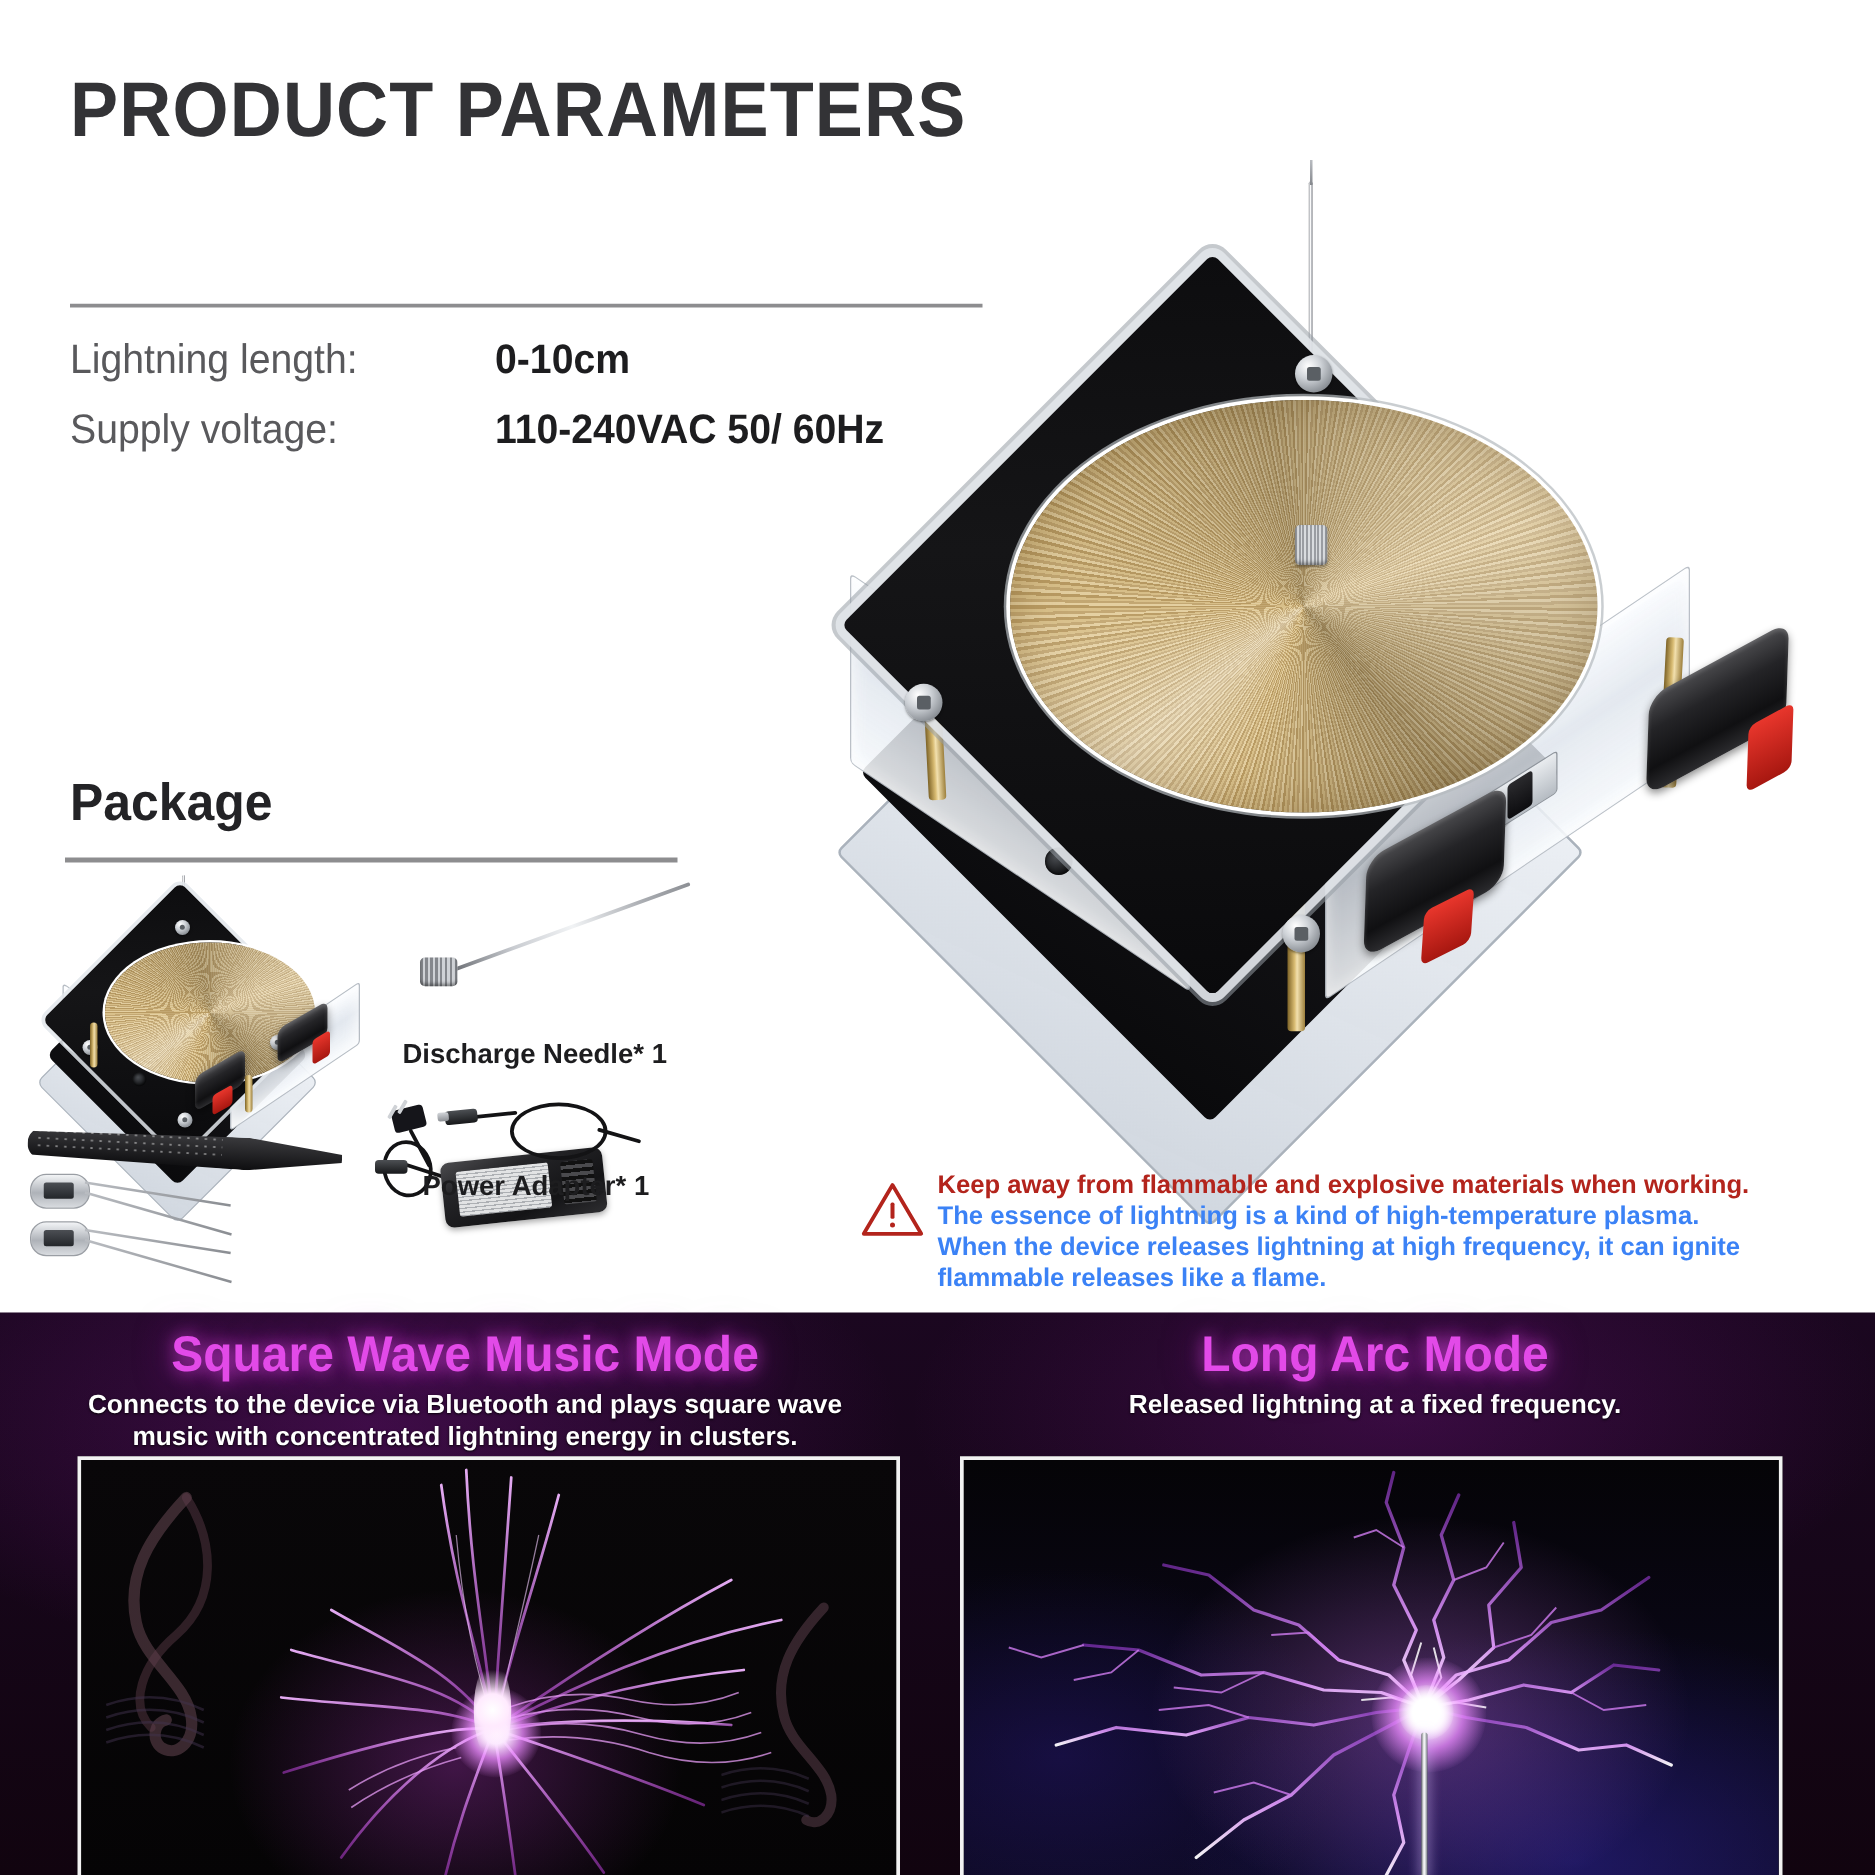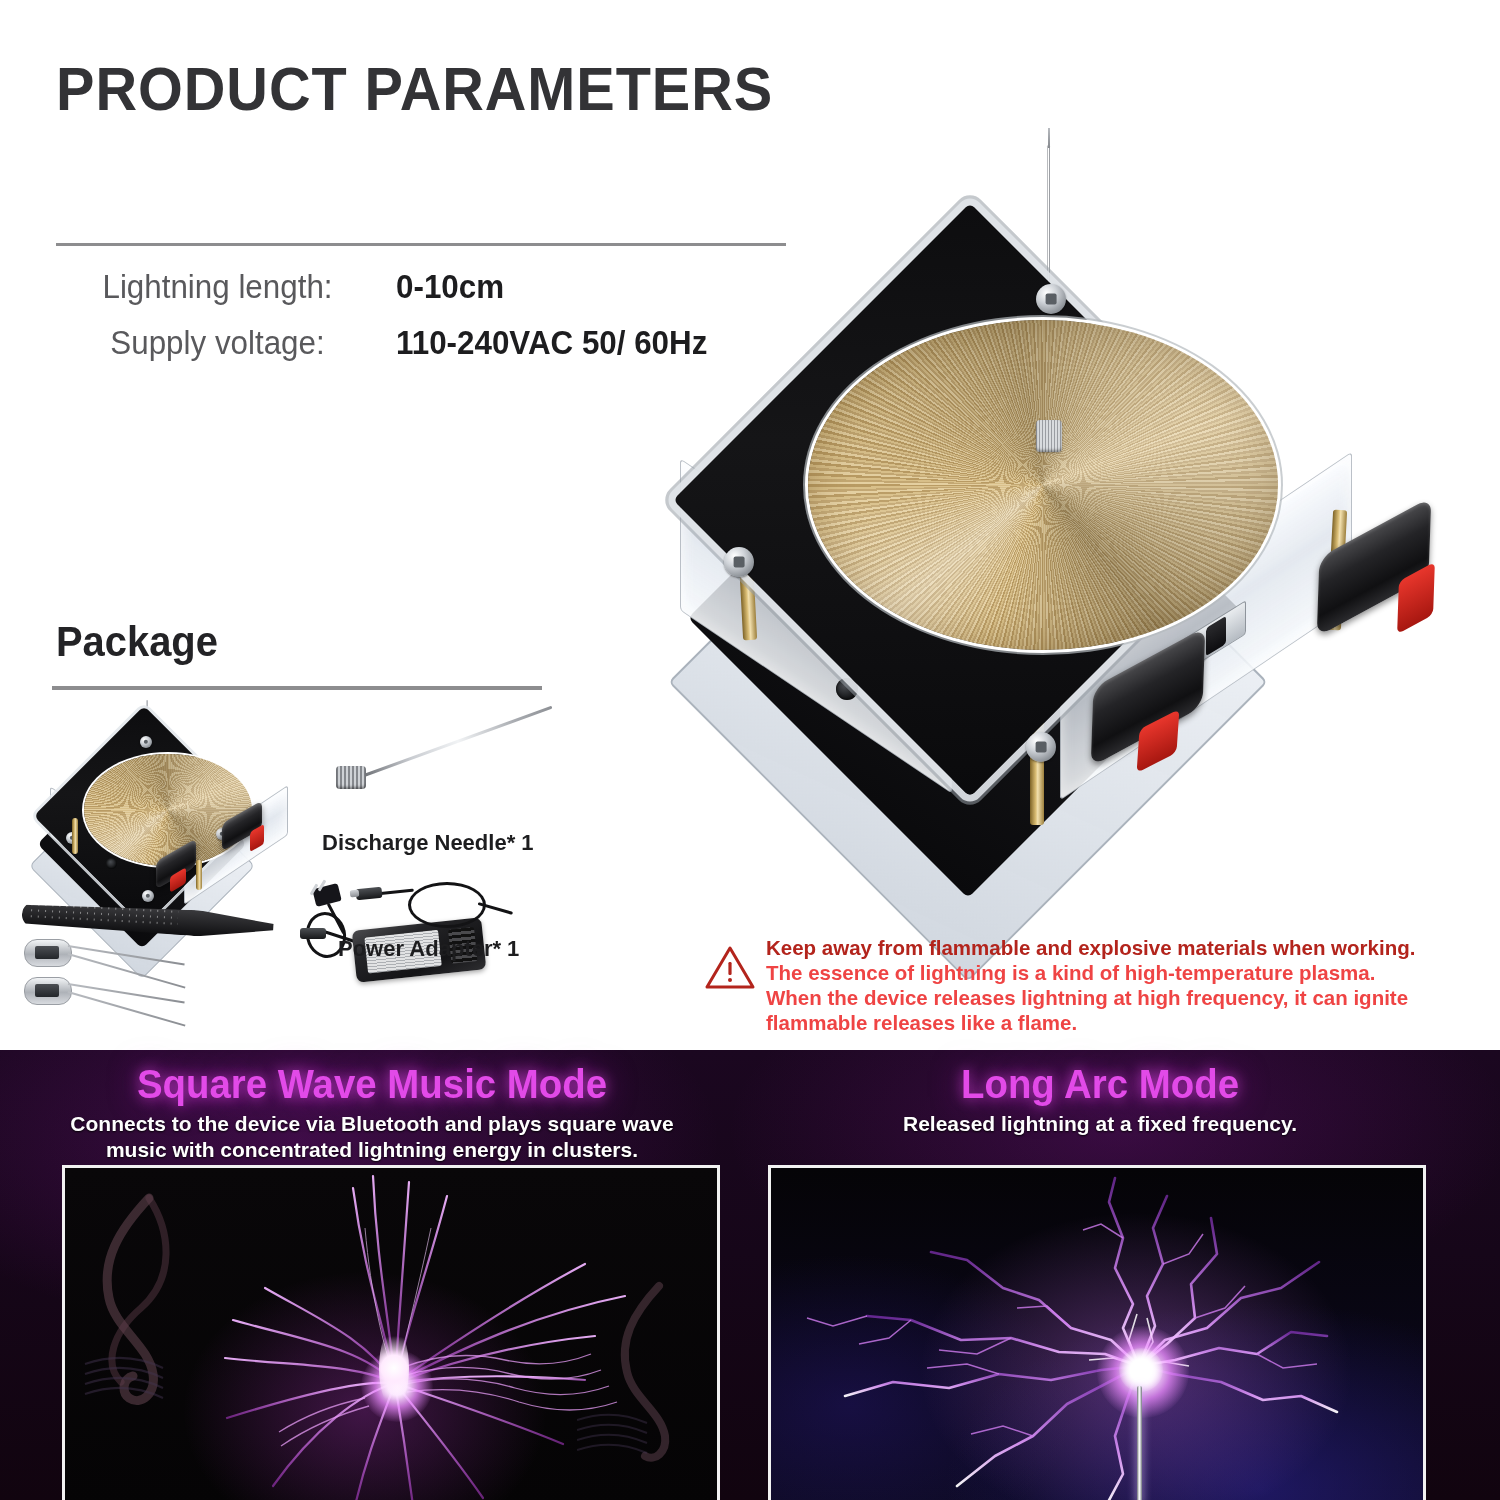--- a/index.html
+++ b/index.html
@@ -17,21 +17,21 @@
   .page-title{
     position:absolute;left:56px;top:56px;
     font-size:62px;line-height:66px;font-weight:bold;
     letter-spacing:1px;color:#333336;
     transform:scaleX(0.93);transform-origin:left center;
     white-space:nowrap;
   }
 
   .spec-divider{position:absolute;left:56px;top:243px;width:730px;height:3px;background:#8d8d8f;}
 
-  .spec-table{position:absolute;left:56px;top:268px;width:760px;text-align:center;}
+  .spec-table{position:absolute;left:56px;top:268px;width:760px;}
   .spec-row{display:flex;align-items:baseline;height:56px;}
   .spec-label{
     width:340px;font-size:33px;color:#59595c;font-weight:normal;
     transform:scaleX(0.95);transform-origin:left center;white-space:nowrap;
   }
   .spec-value{
     font-size:33px;color:#1d1d1f;font-weight:bold;
     transform:scaleX(0.95);transform-origin:left center;white-space:nowrap;
   }
 
@@ -183,24 +183,24 @@
   .wire{position:absolute;border:2px solid #131315;border-radius:50%;background:transparent;}
   .wire-seg{position:absolute;height:3px;background:#131315;border-radius:3px;transform-origin:left center;}
   .plug{position:absolute;width:26px;height:18px;background:#15151a;border-radius:3px;}
   .plug-prong{position:absolute;width:12px;height:3px;background:#cfd2d6;border-radius:1px;}
   .barrel{position:absolute;width:26px;height:11px;border-radius:3px;
     background:linear-gradient(180deg,#4d5054,#17181a);}
   .barrel-tip{position:absolute;width:9px;height:7px;border-radius:2px;
     background:linear-gradient(180deg,#d2d5d9,#8b8e93);}
 
   
-  .warning{position:absolute;left:704px;top:935px;width:700px;}
+  .warning{position:absolute;left:688px;top:935px;width:700px;}
   .warn-icon{position:absolute;left:0;top:8px;width:52px;height:48px;}
   .warn-text{margin-left:62px;}
-  .warn-line{font-size:20.5px;line-height:25px;color:#ef4444;white-space:nowrap;font-weight:bold;}
+  .warn-line{font-size:20.5px;line-height:25px;color:#3b82f6;white-space:nowrap;font-weight:bold;}
   .warn-line.first{color:#b3241c;font-weight:bold;}
 
   
   .bottom-section{
     position:absolute;left:0;top:1050px;width:1500px;height:450px;overflow:hidden;
     background:
       radial-gradient(ellipse 600px 280px at 300px 90px, rgba(150,25,170,.30) 0%, rgba(80,10,100,0) 70%),
       radial-gradient(ellipse 560px 260px at 1120px 80px, rgba(150,25,170,.26) 0%, rgba(80,10,100,0) 70%),
       linear-gradient(180deg,#1b0720 0%,#160619 45%,#11040f 100%);
   }

